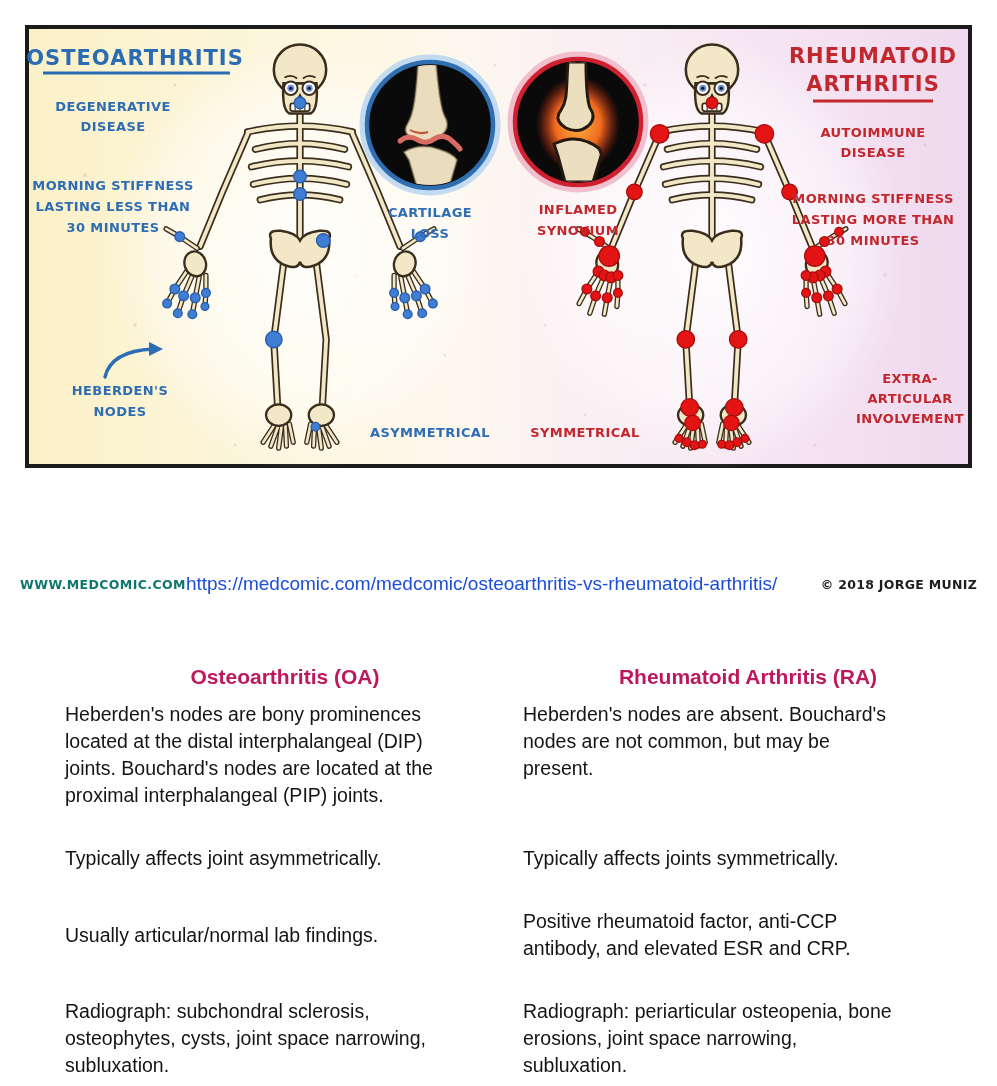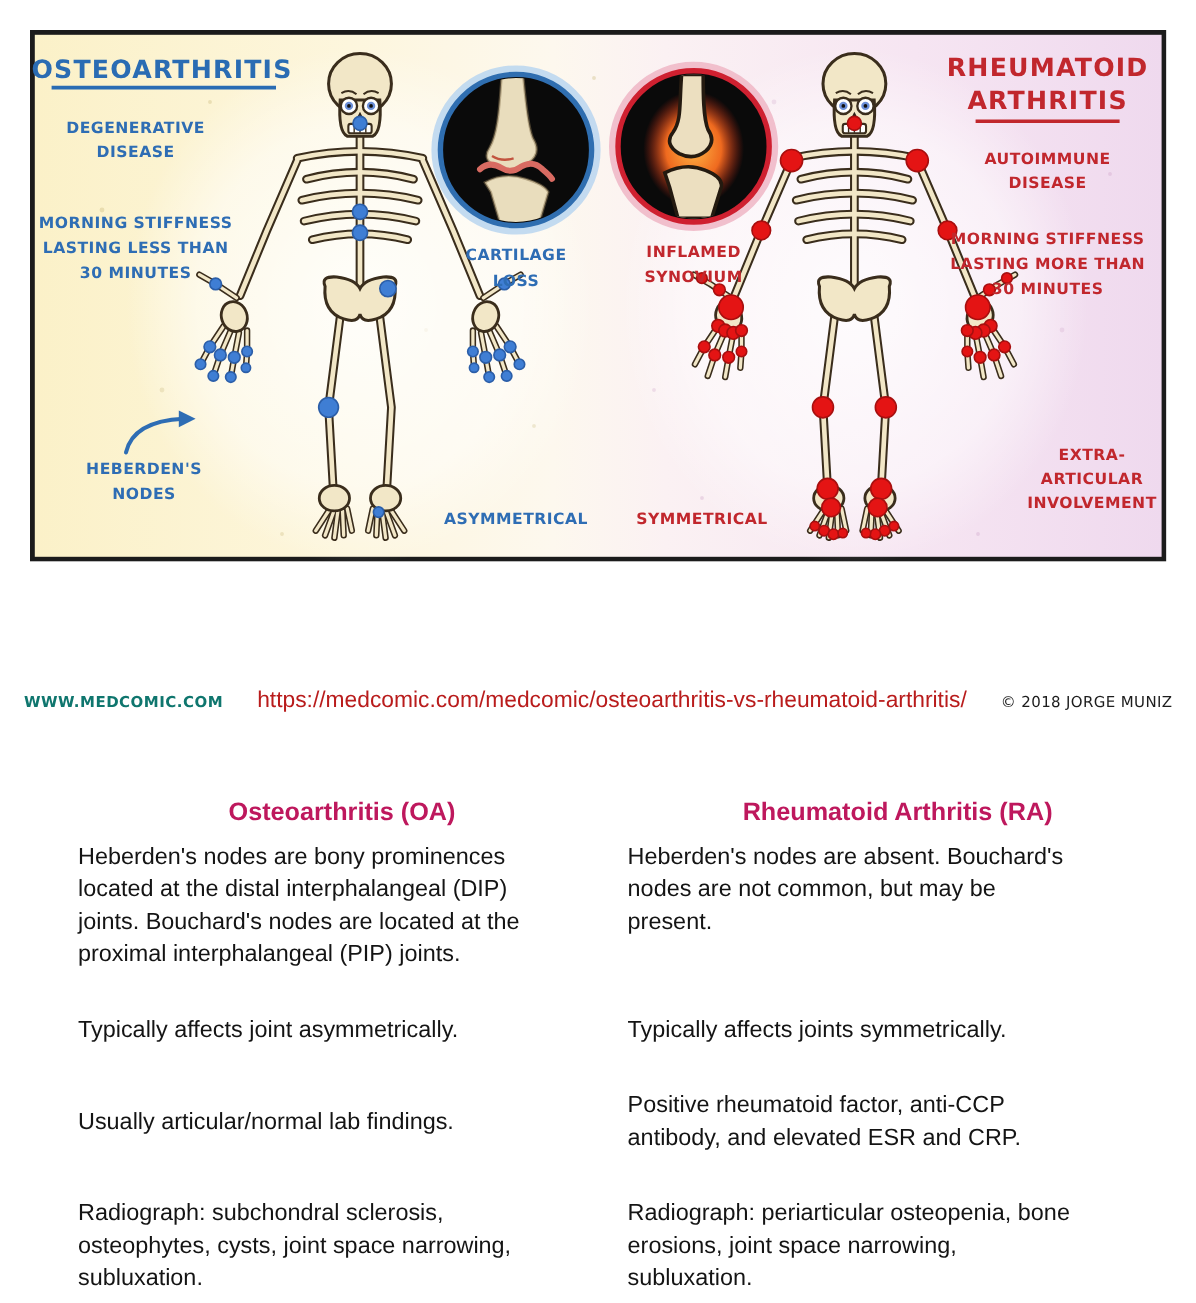--- a/index.html
+++ b/index.html
@@ -15,22 +15,22 @@
   .lbl-oa{fill:#2e6db4;font-size:13px;letter-spacing:.4px;text-anchor:middle;}
   .lbl-ra{fill:#c1272d;font-size:13px;letter-spacing:.4px;text-anchor:middle;}
   .bone-out{stroke:#3a2d1c;stroke-width:7.5;fill:none;stroke-linecap:round;stroke-linejoin:round;}
   .bone-in{stroke:#f2e7c7;stroke-width:4;fill:none;stroke-linecap:round;stroke-linejoin:round;}
   .fin-out{stroke:#3a2d1c;stroke-width:5.5;fill:none;stroke-linecap:round;stroke-linejoin:round;}
   .fin-in{stroke:#f2e7c7;stroke-width:2.8;fill:none;stroke-linecap:round;stroke-linejoin:round;}
   .dots-oa circle{fill:#3f7ed4;stroke:#2b5ea8;stroke-width:1.4;}
   .dots-ra circle{fill:#e41414;stroke:#a80f0f;stroke-width:1.4;}
   .credit-row{width:957px;margin:7px 0 0 20px;display:flex;align-items:flex-start;}
   .site{font-family:"DejaVu Sans",sans-serif;font-weight:700;font-size:12.5px;letter-spacing:.4px;color:#0f766e;padding-top:4px;}
-  .url{flex:1;text-align:center;font-size:19px;color:#b91c1c;text-decoration:none;}
-  .copyright{font-family:"DejaVu Sans",sans-serif;font-weight:400;font-size:12.5px;letter-spacing:.3px;color:#1d1d1d;padding-top:4px;}
+  .url{flex:1;text-align:left;font-size:19px;color:#1d4ed8;text-decoration:none;}
+  .copyright{font-family:"DejaVu Sans",sans-serif;font-weight:700;font-size:12.5px;letter-spacing:.3px;color:#1d1d1d;padding-top:4px;}
   .cmp-headers{display:grid;grid-template-columns:440px 450px;column-gap:18px;margin:46px 0 0 65px;}
   .cmp-headers div{text-align:center;font-weight:700;font-size:21px;color:#be185d;margin-top:24px;}
   .cmp-rows{display:grid;grid-template-columns:440px 450px;column-gap:18px;row-gap:36px;margin:12px 0 0 65px;}
   .cell{white-space:pre-line;font-size:19.5px;line-height:27px;color:#141414;}
   .v-center{align-self:center;}
 </style>
 </head>
 <body>
 
 <div class="panel-wrap">

